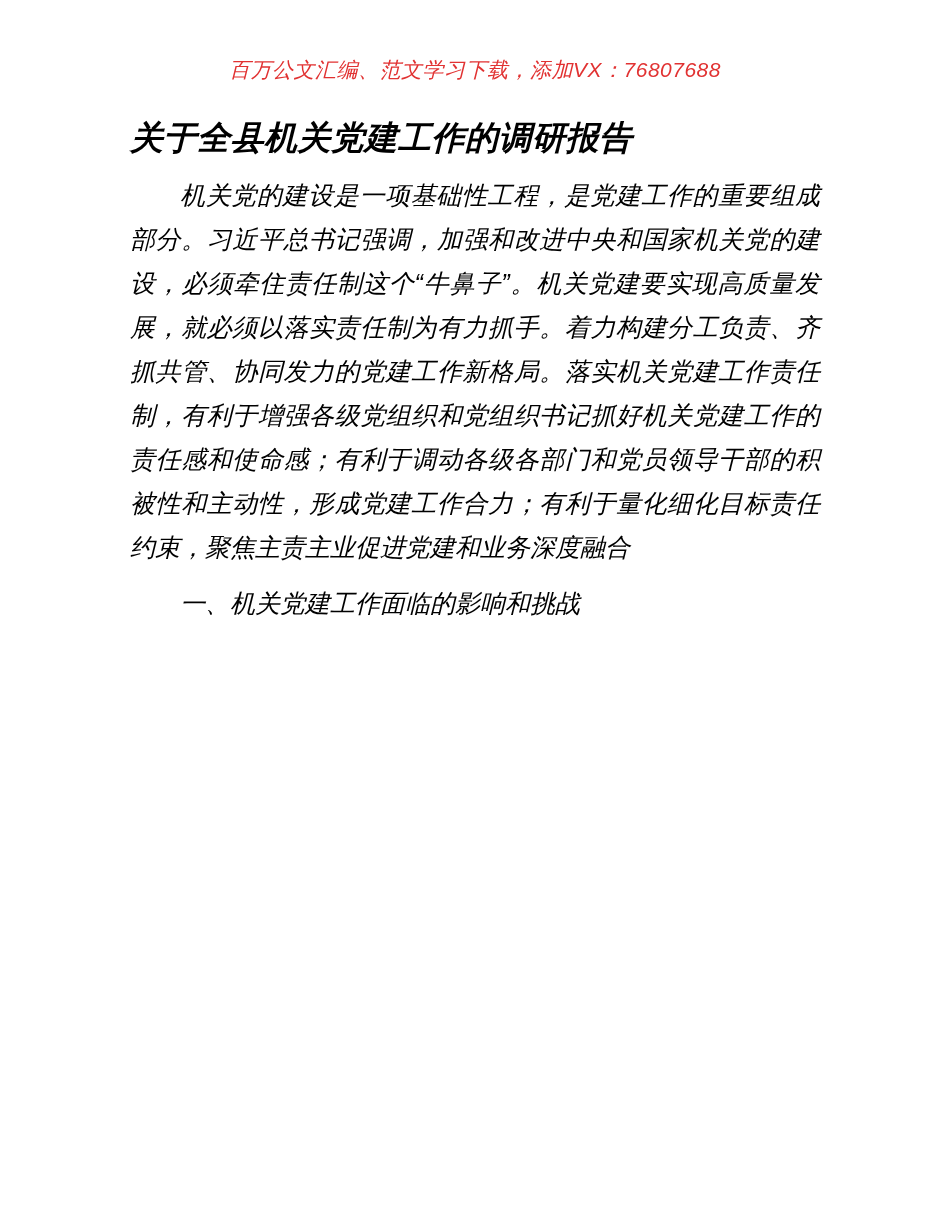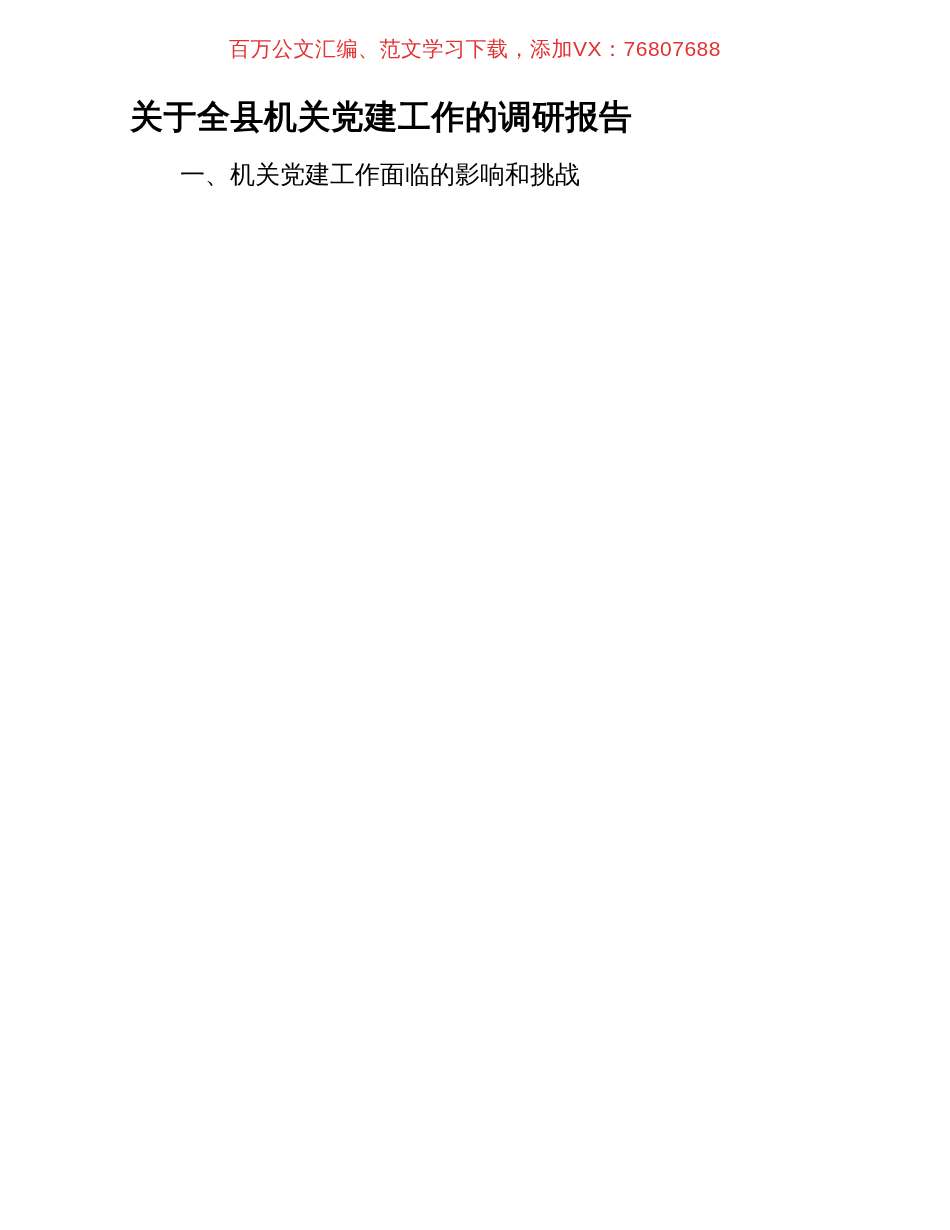--- a/index.html
+++ b/index.html
@@ -10,21 +10,22 @@
   body {
     width: 950px;
     height: 1230px;
     font-family: "Liberation Sans", sans-serif;
     color: #000000;
     overflow: hidden;
   }
   .page {
     width: 690px;
     margin: 0 auto;
-    padding-top: 34px;
+    padding-top: 55px;
+    font-style: italic;
   }
   .watermark {
     text-align: center;
     font-size: 21px;
     line-height: 30px;
     letter-spacing: 0.5px;
     white-space: nowrap;
   }
   .doc-title {
     font-size: 33px;
@@ -49,17 +50,18 @@
   }
 </style>
 </head>
 <body style="background: rgb(255, 255, 255); color: rgb(0, 0, 0);">
 
 <div class="page">
   <div class="watermark" style="color: rgb(225, 50, 50);">百万公文汇编、范文学习下载，添加VX：76807688</div>
 
   <h1 class="doc-title">关于全县机关党建工作的调研报告</h1>
 
+  <p class="body-para">机关党的建设是一项基础性工程，是党建工作的重要组成部分。习近平总书记强调，加强和改进中央和国家机关党的建设，必须牵住责任制这个“牛鼻子”。机关党建要实现高质量发展，就必须以落实责任制为有力抓手。着力构建分工负责、齐抓共管、协同发力的党建工作新格局。落实机关党建工作责任制，有利于增强各级党组织和党组织书记抓好机关党建工作的责任感和使命感；有利于调动各级各部门和党员领导干部的积被性和主动性，形成党建工作合力；有利于量化细化目标责任约束，聚焦主责主业促进党建和业务深度融合</p>
 
   <p class="section-heading">一、机关党建工作面临的影响和挑战</p>
 
 
 </div>
 
 </body></html>

